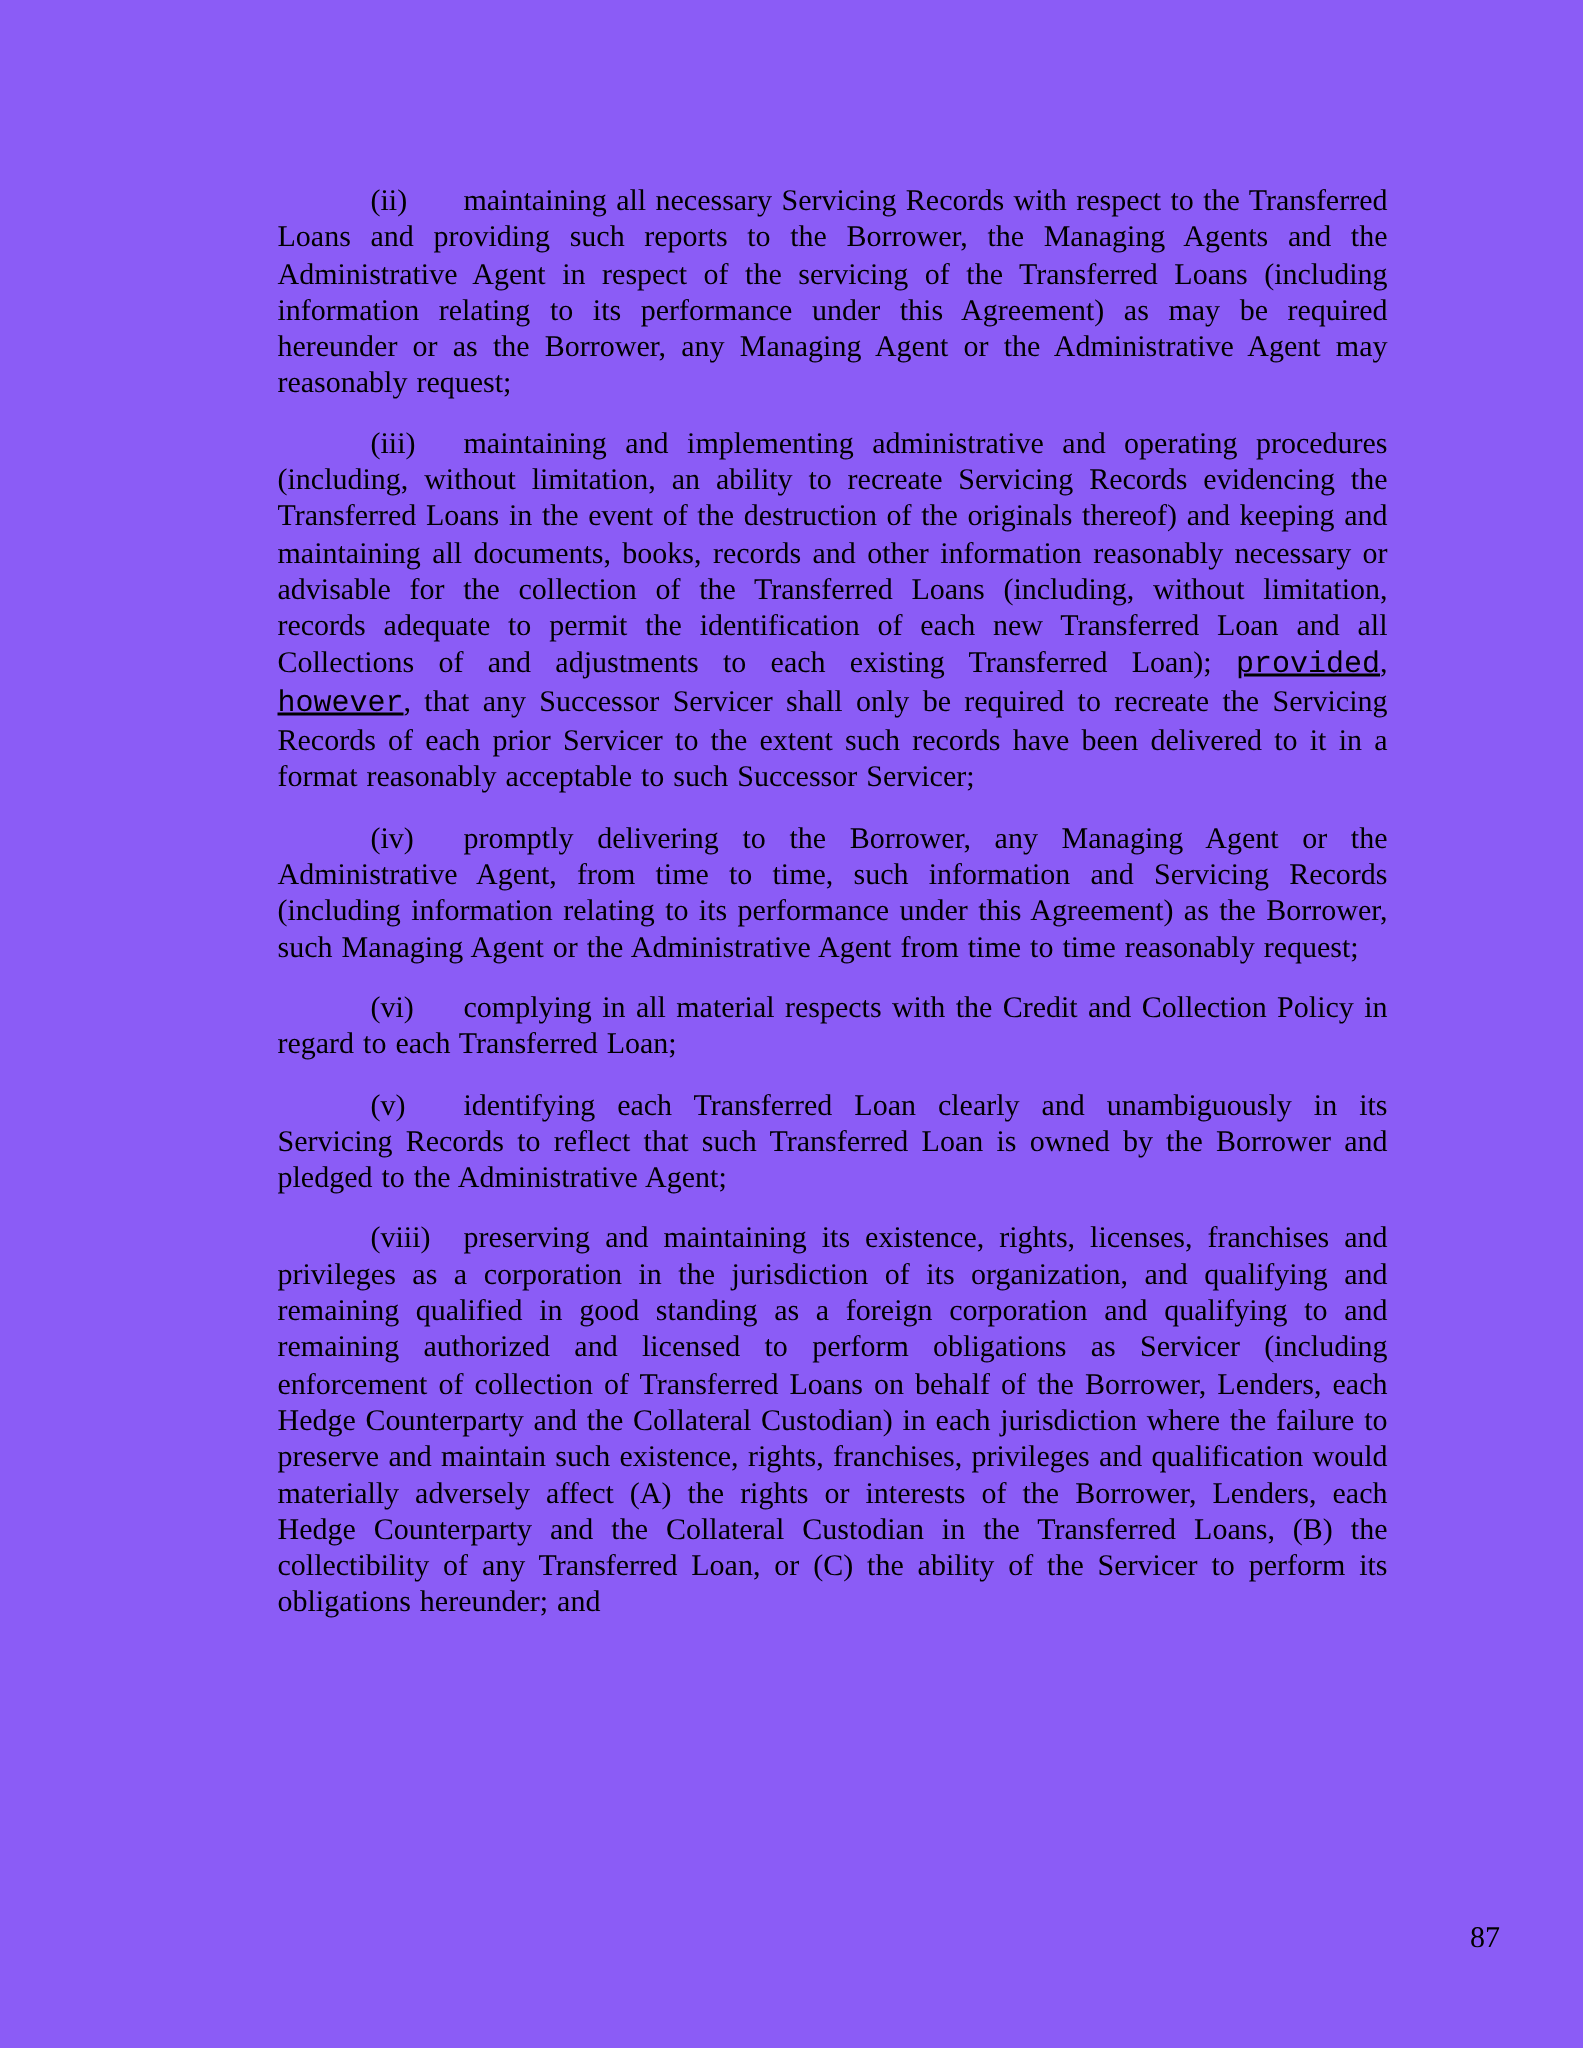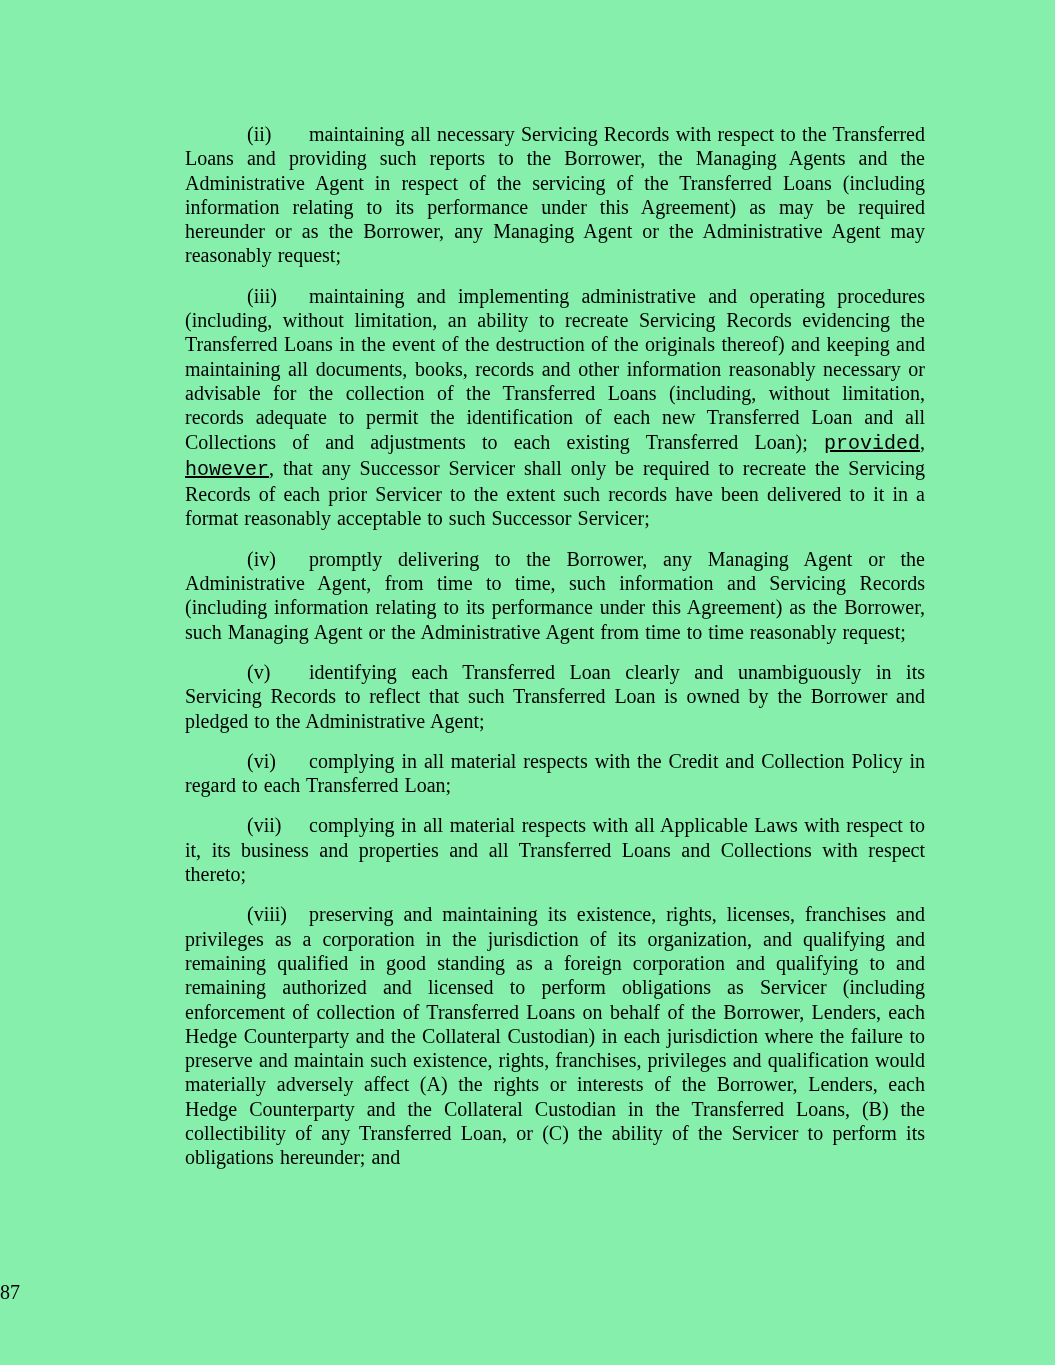--- a/index.html
+++ b/index.html
@@ -4,21 +4,21 @@
 <style>
   html, body {
     margin: 0;
     padding: 0;
     background: #ffffff;
   }
   .page {
     position: relative;
     width: 1055px;
     height: 1365px;
-    background: #86efac;
+    background: #8b5cf6;
     color: #000000;
     font-family: "Liberation Serif", serif;
     overflow: hidden;
   }
   .content {
     position: absolute;
     left: 185px;
     top: 122px;
     width: 740px;
   }
@@ -37,41 +37,40 @@
   }
   .ptext .u {
     text-decoration: underline;
     font-family: Liberation Mono, monospace;
   }
   .page-number {
     position: absolute;
     left: 0;
     top: 1280px;
     width: 1000px;
-    text-align: left;
+    text-align: right;
     font-size: 20px;
     line-height: 24.3px;
   }
 </style>
 </head>
 <body>
 
 <div class="page">
   <div class="content">
 
     <p class="para"><span class="pnum">(ii)</span><span class="ptext"><span>maintaining all necessary Servicing Records with respect to the Transferred Loans and providing such reports to the Borrower, the Managing Agents and the Administrative Agent in respect of the servicing of the Transferred Loans (including information relating to its performance under this Agreement) as may be required hereunder or as the Borrower, any Managing Agent or the Administrative Agent may reasonably request;</span></span></p>
 
     <p class="para"><span class="pnum">(iii)</span><span class="ptext"><span>maintaining and implementing administrative and operating procedures (including, without limitation, an ability to recreate Servicing Records evidencing the Transferred Loans in the event of the destruction of the originals thereof) and keeping and maintaining all documents, books, records and other information reasonably necessary or advisable for the collection of the Transferred Loans (including, without limitation, records adequate to permit the identification of each new Transferred Loan and all Collections of and adjustments to each existing Transferred Loan); </span><span class="u">provided</span><span>, </span><span class="u">however</span><span>, that any Successor Servicer shall only be required to recreate the Servicing Records of each prior Servicer to the extent such records have been delivered to it in a format reasonably acceptable to such Successor Servicer;</span></span></p>
 
     <p class="para"><span class="pnum">(iv)</span><span class="ptext"><span>promptly delivering to the Borrower, any Managing Agent or the Administrative Agent, from time to time, such information and Servicing Records (including information relating to its performance under this Agreement) as the Borrower, such Managing Agent or the Administrative Agent from time to time reasonably request;</span></span></p>
 
+    <p class="para"><span class="pnum">(vi)</span><span class="ptext"><span>complying in all material respects with the Credit and Collection Policy in regard to each Transferred Loan;</span></span></p>
+
     <p class="para"><span class="pnum">(v)</span><span class="ptext"><span>identifying each Transferred Loan clearly and unambiguously in its Servicing Records to reflect that such Transferred Loan is owned by the Borrower and pledged to the Administrative Agent;</span></span></p>
 
-    <p class="para"><span class="pnum">(vi)</span><span class="ptext"><span>complying in all material respects with the Credit and Collection Policy in regard to each Transferred Loan;</span></span></p>
-
-    <p class="para"><span class="pnum">(vii)</span><span class="ptext"><span>complying in all material respects with all Applicable Laws with respect to it, its business and properties and all Transferred Loans and Collections with respect thereto;</span></span></p>
 
     <p class="para"><span class="pnum">(viii)</span><span class="ptext"><span>preserving and maintaining its existence, rights, licenses, franchises and privileges as a corporation in the jurisdiction of its organization, and qualifying and remaining qualified in good standing as a foreign corporation and qualifying to and remaining authorized and licensed to perform obligations as Servicer (including enforcement of collection of Transferred Loans on behalf of the Borrower, Lenders, each Hedge Counterparty and the Collateral Custodian) in each jurisdiction where the failure to preserve and maintain such existence, rights, franchises, privileges and qualification would materially adversely affect (A) the rights or interests of the Borrower, Lenders, each Hedge Counterparty and the Collateral Custodian in the Transferred Loans, (B) the collectibility of any Transferred Loan, or (C) the ability of the Servicer to perform its obligations hereunder; and</span></span></p>
 
   </div>
 
   <div class="page-number">87</div>
 </div>
 
 </body></html>

